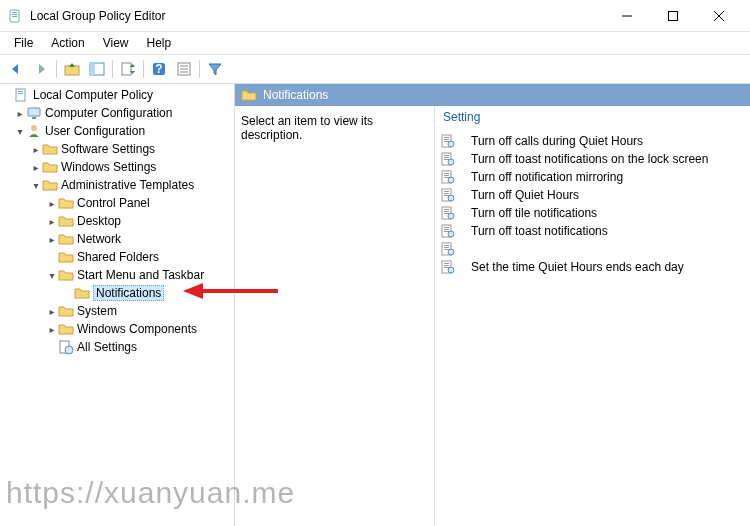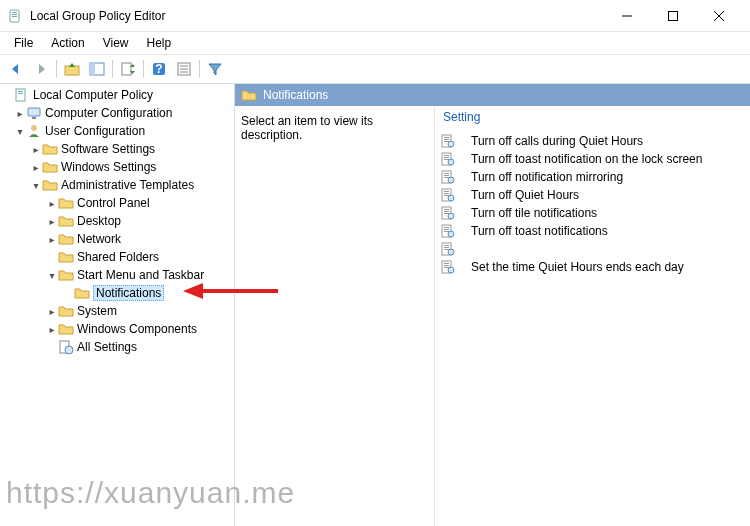--- a/index.html
+++ b/index.html
@@ -326,21 +326,21 @@
             <div class="setting-item">
               <span class="sicon">
                 <svg viewBox="0 0 14 14">
                   <rect x="1" y="1" width="9" height="12" fill="#fff" stroke="#999"></rect>
                   <rect x="3" y="3" width="5" height="1" fill="#999"></rect>
                   <rect x="3" y="5" width="5" height="1" fill="#999"></rect>
                   <rect x="3" y="7" width="5" height="1" fill="#999"></rect>
                   <circle cx="10" cy="10" r="3" fill="#d9e7f5" stroke="#5b8fbd"></circle>
                 </svg>
               </span>
-              <span>Turn off toast notification on the lock screen</span>
+              <span>Turn off toast notifications on the lock screen</span>
             </div>
             <div class="setting-item">
               <span class="sicon">
                 <svg viewBox="0 0 14 14">
                   <rect x="1" y="1" width="9" height="12" fill="#fff" stroke="#999"></rect>
                   <rect x="3" y="3" width="5" height="1" fill="#999"></rect>
                   <rect x="3" y="5" width="5" height="1" fill="#999"></rect>
                   <rect x="3" y="7" width="5" height="1" fill="#999"></rect>
                   <circle cx="10" cy="10" r="3" fill="#d9e7f5" stroke="#5b8fbd"></circle>
                 </svg>

